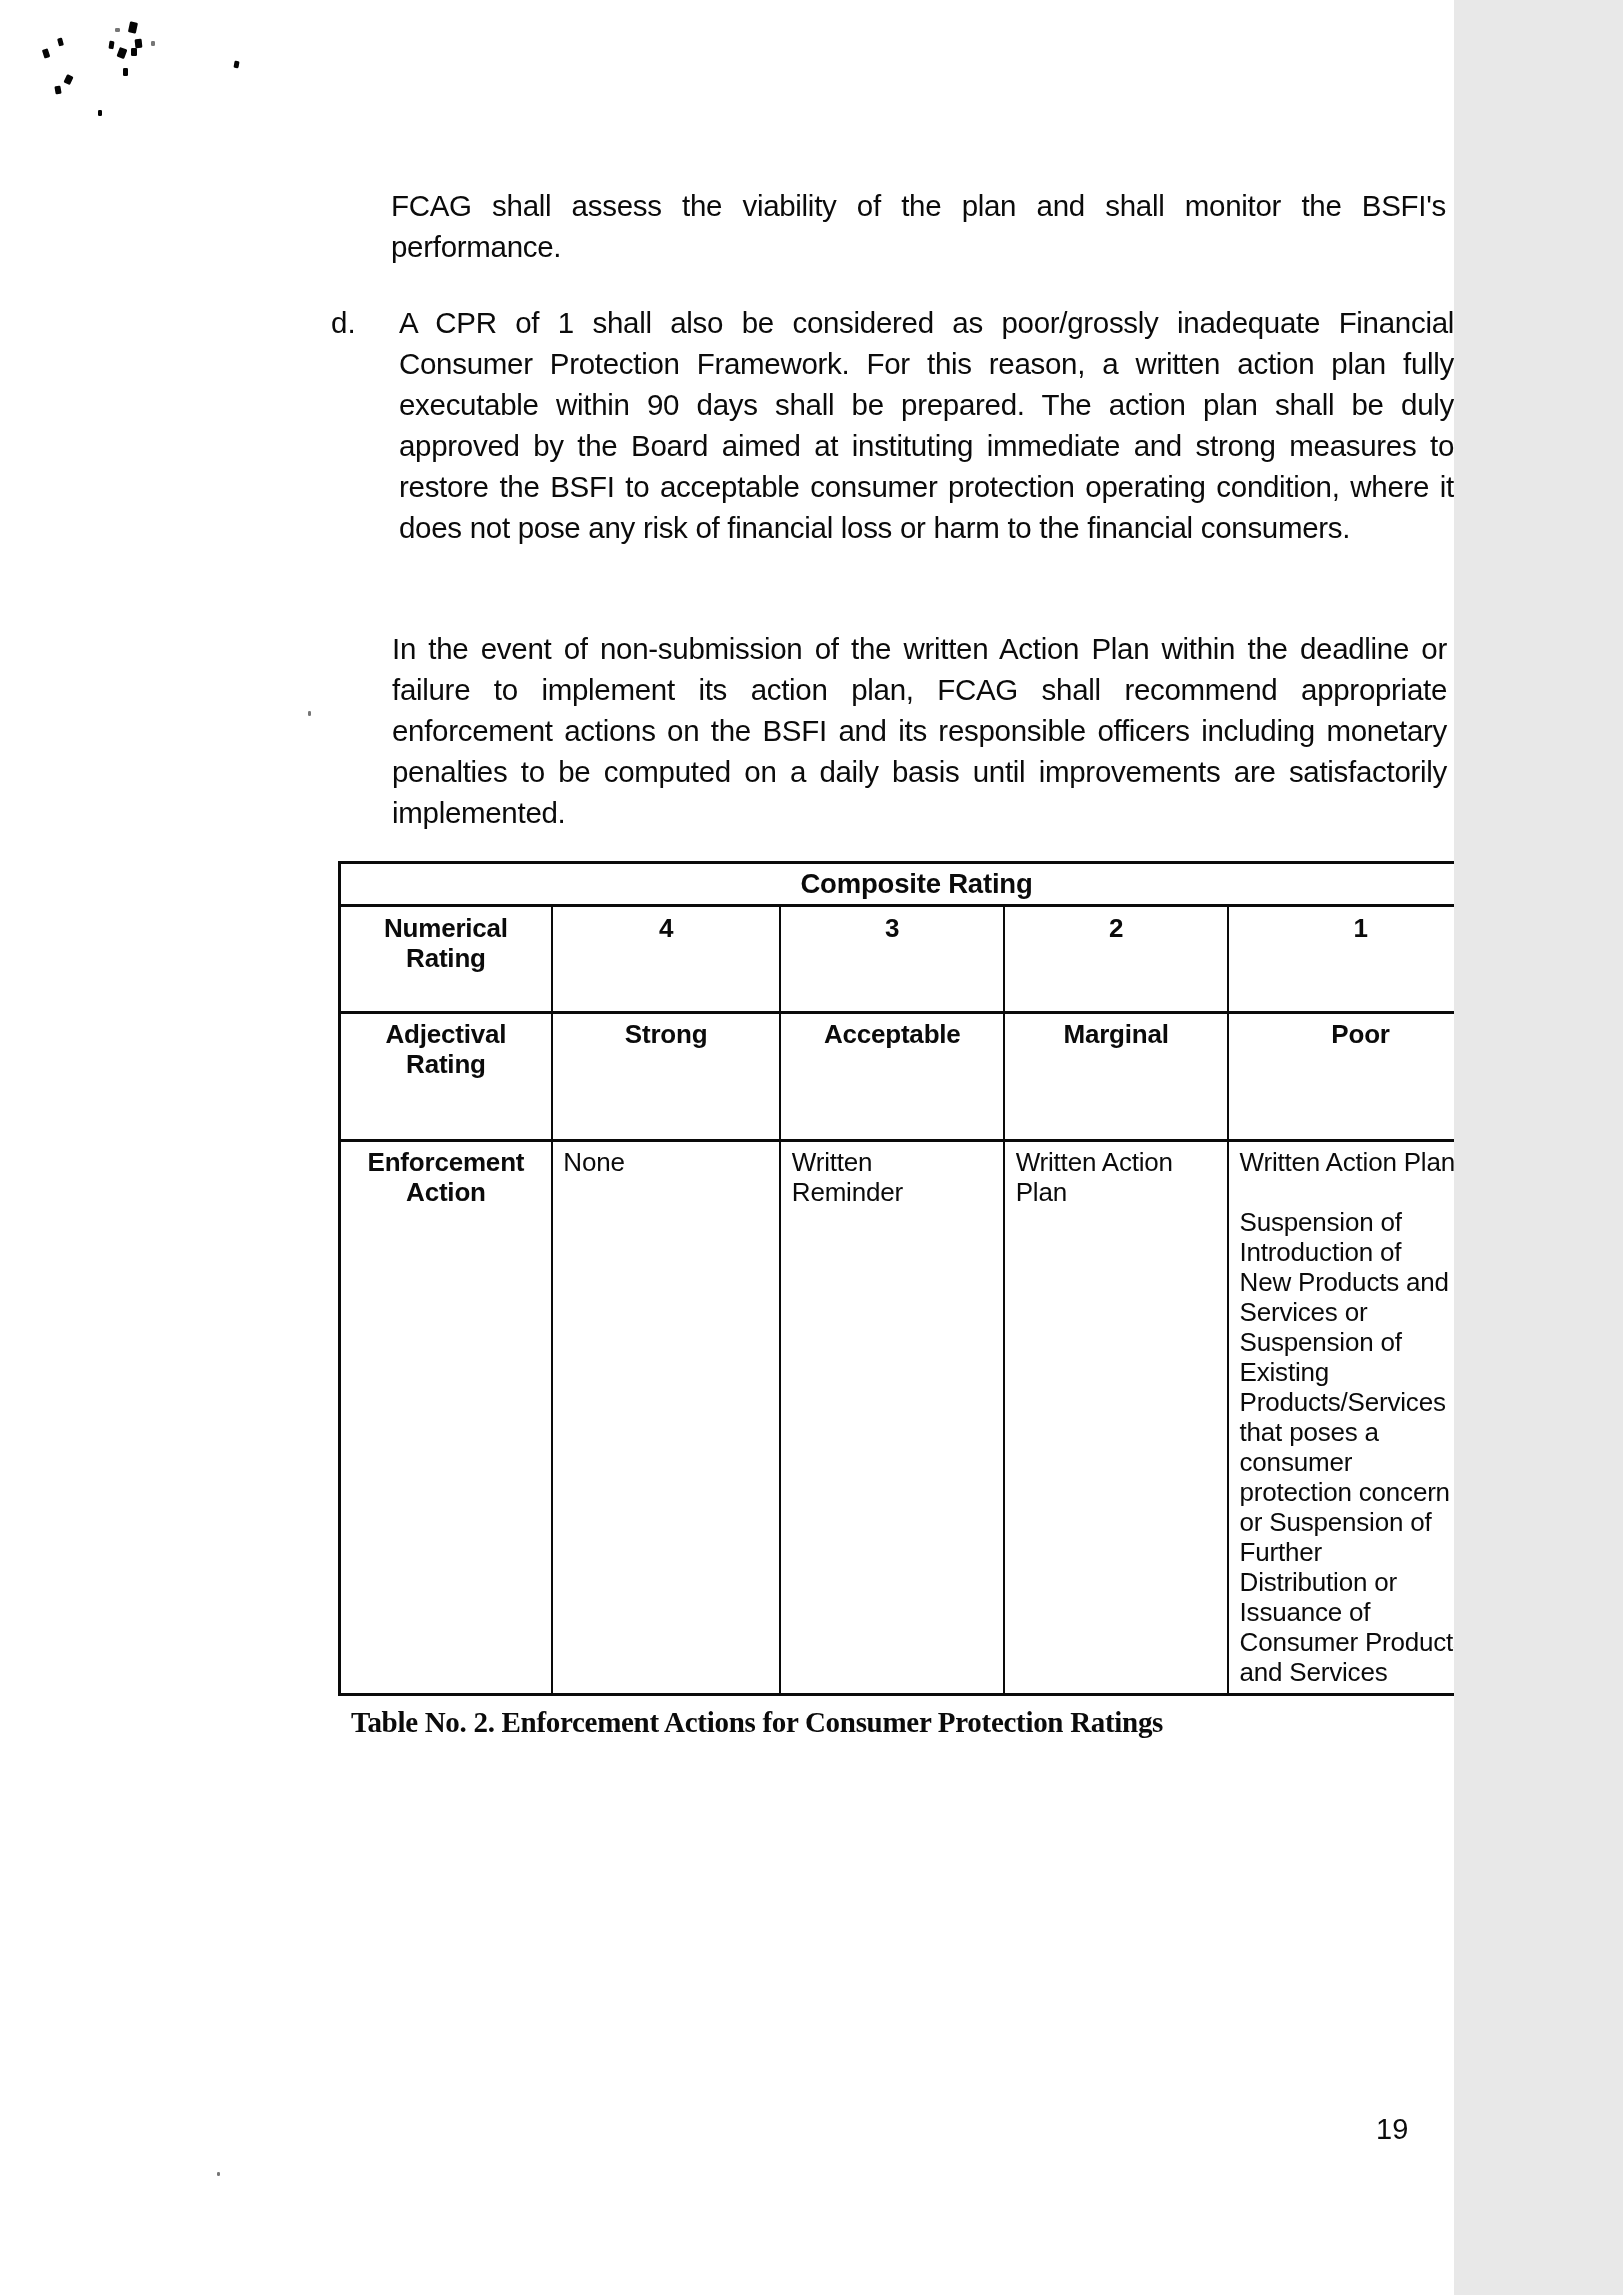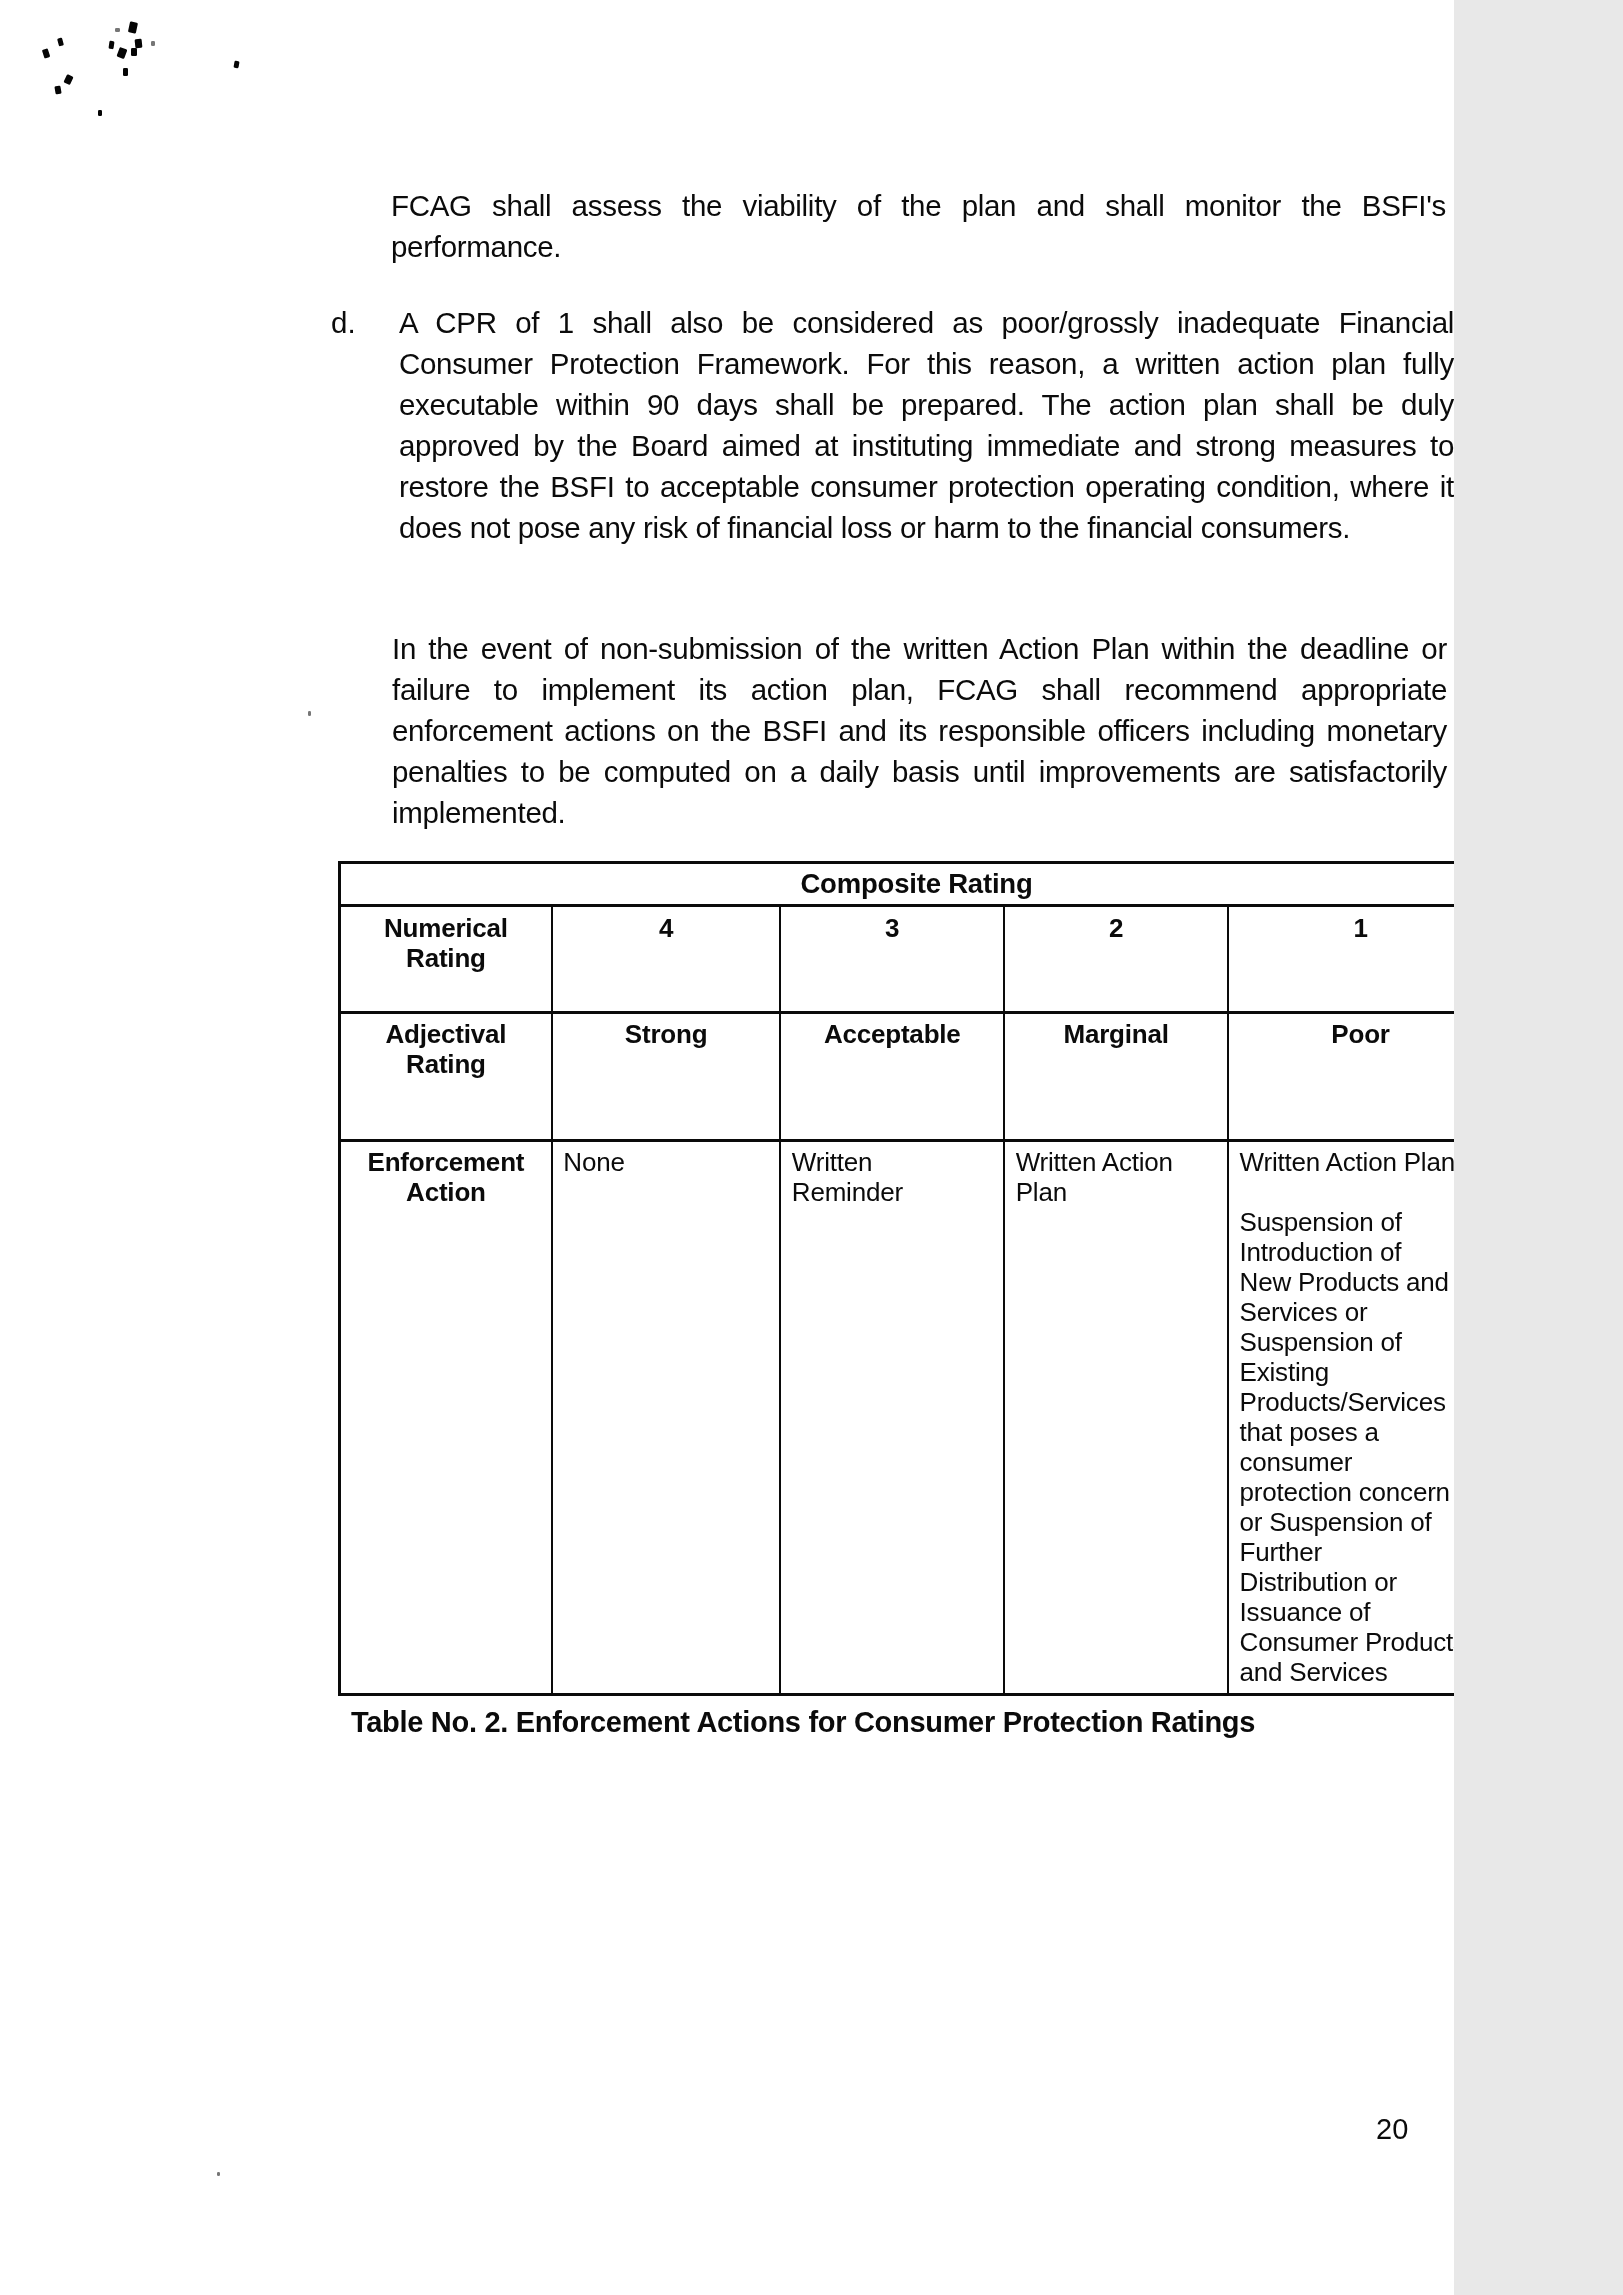--- a/index.html
+++ b/index.html
@@ -63,20 +63,21 @@
   td.rowhead{font-weight:700;text-align:center;}
   tr.r-numerical td{height:93px;}
   tr.r-adjectival td{height:115px;}
   tr.r-supervisory td{height:158px;}
   td.center{text-align:center;font-weight:700;}
   .caption{
     margin:10.5px 0 0 13px;
     font-size:29px;
     font-weight:700;
     letter-spacing:-0.3px;
+    font-family:Liberation Serif, serif;
   }
   
   .page-number{
     position:absolute;left:1376px;top:2113px;
     font-size:29px;
   }
 </style>
 </head>
 <body>
 
@@ -164,16 +165,16 @@
 Distribution or
 Issuance of
 Consumer Products
 and Services</td>
         </tr>
       </tbody>
     </table>
     <p class="caption">Table No. 2. Enforcement Actions for Consumer Protection Ratings</p>
   </div>
 
-  <div class="page-number">20</div>
+  <div class="page-number">19</div>
 
 </div>
 
 
 </body></html>

